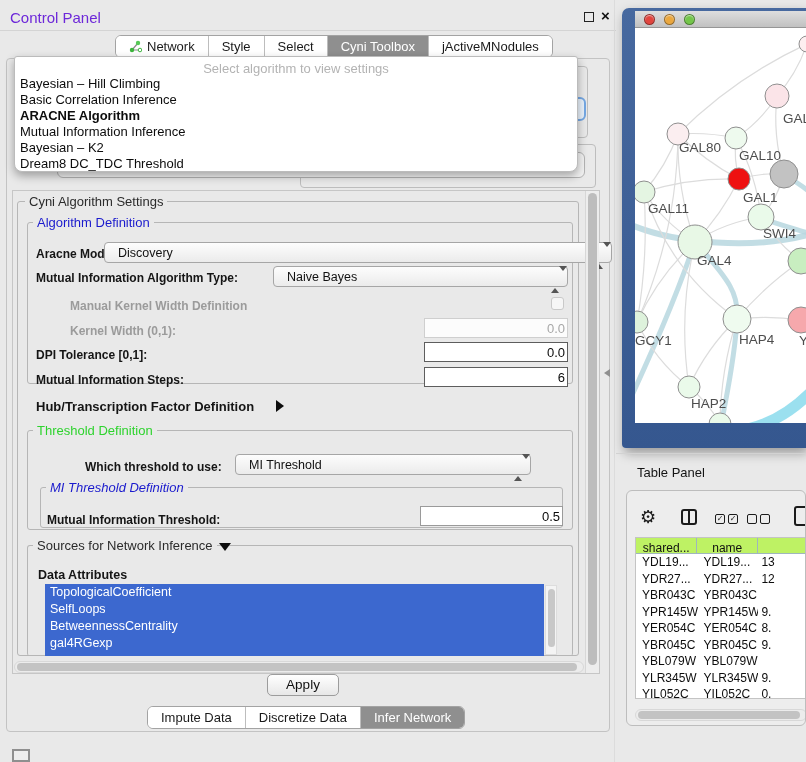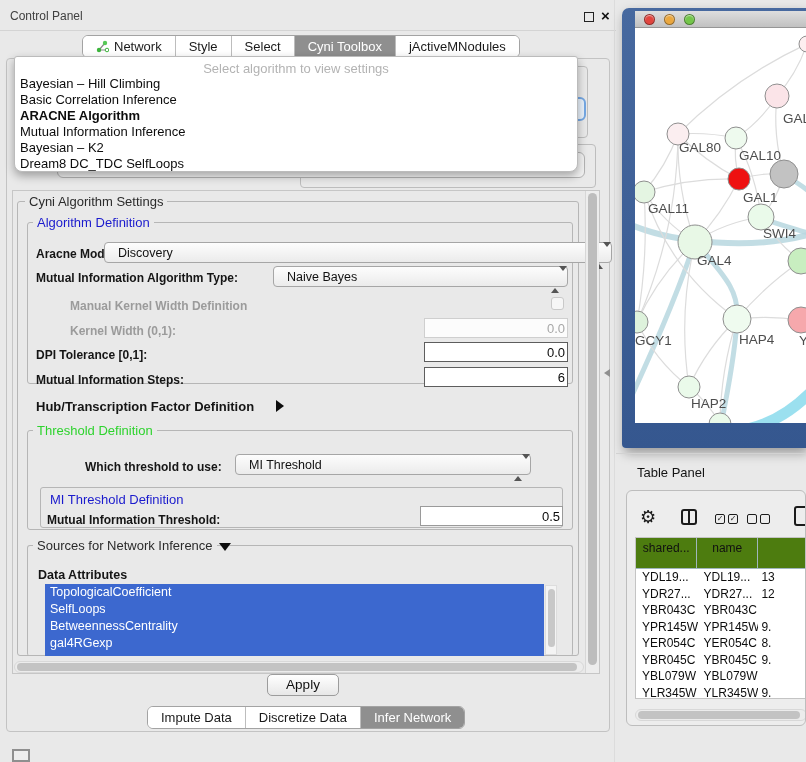--- a/index.html
+++ b/index.html
@@ -8,21 +8,21 @@
     position:relative; overflow:hidden;
     background:#e9e9e9;
     font-family:"Liberation Sans", sans-serif;
     color:#1c1c1c;
     -webkit-font-smoothing:antialiased;
   }
   .abs { position:absolute; }
 
   
   #cp-titlebar { left:0; top:0; width:616px; height:31px; border-bottom:1px solid #d4d4d4; }
-  #cp-title { left:10px; top:9px; font-size:12px; color:#404040; }
+  #cp-title { left:10px; top:9px; font-size:15px; color:#6d28d9; }
   #cp-float { left:584px; top:12px; width:10px; height:10px; border:1.5px solid #222; background:transparent; }
   #cp-close { left:601px; top:7px; font-size:15px; font-weight:800; color:#111; line-height:18px; }
 
   .tabstrip { display:flex; border:1px solid #a3a3a3; border-radius:6px; overflow:hidden; background:#fff; height:23px; }
   .seg { display:flex; align-items:center; gap:5px; padding:0 13px; font-size:13px; color:#1a1a1a;
          border-left:1px solid #bdbdbd; background:#fff; white-space:nowrap; cursor:default; }
   .seg:first-child { border-left:none; }
   .seg.sel { background:#8f8f8f; color:#fff; }
   #main-tabs { left:82px; top:35px; }
   #bottom-tabs { left:147px; top:706px; }
@@ -93,21 +93,21 @@
   #tp-header-label { left:637px; top:465px; font-size:13px; color:#141414; }
   #table-panel { left:626px; top:490px; width:180px; height:236px; border:1px solid #bdbdbd; border-radius:6px;
      background:#ededed; overflow:hidden; }
   #tp-gear { left:13px; top:16px; font-size:18px; color:#1b1b1b; line-height:20px; }
   #tp-columns { left:54px; top:18px; width:16px; height:16px; border:2px solid #1b1b1b; border-radius:3px; }
   #tp-columns div { position:absolute; left:5px; top:0; width:2px; height:12px; background:#1b1b1b; }
   .mini-check { position:absolute; top:23px; width:10px; height:10px; border:1.5px solid #1b1b1b; border-radius:2px;
      font-size:8px; line-height:8px; text-align:center; color:#1b1b1b; }
   #tp-partial-icon { left:167px; top:15px; width:17px; height:20px; border:2px solid #1b1b1b; border-radius:3px; }
   #tbl-wrap { left:8px; top:46px; width:172px; height:162px; background:#fff; border:1px solid #c4c4c4; overflow:hidden; }
-  #tbl-head { display:flex; height:31px; background:#4d7c0f; border-bottom:1px solid #9fb6bd; }
+  #tbl-head { display:flex; height:16px; background:#bef264; border-bottom:1px solid #9fb6bd; }
   .hcell { font-size:12px; color:#111; text-align:center; line-height:21px; border-right:1px solid #9fb6bd; overflow:hidden; white-space:nowrap; }
   .trow { display:flex; height:16.5px; }
   .tcell { font-size:12px; color:#0d0d0d; line-height:16.5px; padding-left:6px; overflow:hidden; white-space:nowrap; }
   #tbl-hscroll { left:8px; top:218px; width:172px; height:12px; }
 
   #bl-icon { left:12px; top:749px; width:18px; height:13px; border:2px solid #8f8f8f; background:#ededed; }
 </style>
 </head>
 <body>
 
@@ -117,21 +117,21 @@
   <div class="abs" id="cp-close">×</div>
 </div>
 
 <div class="abs" id="cp-outer"></div>
 
 <div class="abs frag-group" style="left:300px; top:66px; width:288px; height:72px;"></div>
 <div class="abs frag-group" style="left:300px; top:144px; width:296px; height:44px;"></div>
 <div class="abs" id="frag-combo"></div>
 <div class="abs" id="frag-stub"></div>
 
-<div class="abs tabstrip" id="main-tabs" style="z-index:20;">
+<div class="abs tabstrip" id="main-tabs" style="z-index:20;margin-left:33px;">
     <div class="seg">
       <svg width="13" height="13" viewBox="0 0 13 13">
         <line x1="3" y1="10" x2="9" y2="3" stroke="#8a8a8a" stroke-width="1.2"></line>
         <line x1="3" y1="10" x2="11" y2="10" stroke="#8a8a8a" stroke-width="1.2"></line>
         <circle cx="3" cy="10" r="2.2" fill="#3db53d"></circle>
         <circle cx="9" cy="3" r="2.2" fill="#57c957"></circle>
         <circle cx="11" cy="10" r="1.8" fill="#fff" stroke="#3db53d"></circle>
       </svg>
       <span>Network</span>
     </div>
@@ -150,21 +150,21 @@
   </div>
 
 <div class="abs" id="algo-popup">
   <div id="algo-prompt">Select algorithm to view settings</div>
   <div id="algo-list">
       <div class="algo-item">Bayesian – Hill Climbing</div>
       <div class="algo-item">Basic Correlation Inference</div>
       <div class="algo-item sel">ARACNE Algorithm</div>
       <div class="algo-item">Mutual Information Inference</div>
       <div class="algo-item">Bayesian – K2</div>
-      <div class="algo-item">Dream8 DC_TDC SelfLoops</div>
+      <div class="algo-item">Dream8 DC_TDC Threshold</div>
     </div>
 </div>
 
 <div class="abs" id="scrollpane"></div>
 
 <div class="abs groupbox" style="left:17px; top:201px; width:562px; height:455px;"></div>
 <div class="grouptitle" style="left:25px; top:194px;">Cyni Algorithm Settings</div>
 
 <div class="abs groupbox" style="left:27px; top:222px; width:546px; height:162px;"></div>
 <div class="grouptitle blue" style="left:33px; top:215px;">Algorithm Definition</div>
@@ -199,21 +199,21 @@
 <div class="abs groupbox" style="left:27px; top:430px; width:546px; height:100px;"></div>
 <div class="grouptitle green" style="left:33px; top:423px;">Threshold Definition</div>
 
 <div class="abs flabel" style="left:85px; top:460px;">Which threshold to use:</div>
 <div class="abs combo" style="left:235px; top:454px; width:296px;">
   <span class="cval">MI Threshold</span>
   <span class="stepper"><span class="up"></span><span class="dn"></span></span>
 </div>
 
 <div class="abs groupbox" style="left:40px; top:487px; width:523px; height:41px;"></div>
-<div class="grouptitle blue" style="left:46px; top:492px;">MI Threshold Definition</div>
+<div class="grouptitle blue" style="left:46px; top:480px;font-style:italic;">MI Threshold Definition</div>
 <div class="abs flabel" style="left:47px; top:513px;">Mutual Information Threshold:</div>
 <div class="abs tfield" style="left:420px; top:506px; width:143px; border-color:#9a9a9a;">0.5</div>
 
 <div class="abs groupbox" style="left:27px; top:545px; width:546px; height:111px; border-bottom:none;"></div>
 <div class="grouptitle" style="left:33px; top:538px;">Sources for Network Inference</div>
 <span class="abs tri-down" style="left:219px; top:543px;"></span>
 <div class="abs flabel" style="left:38px; top:568px; font-size:12.5px;">Data Attributes</div>
 <div class="abs" id="attr-list" style="left: 45px; top: 584px; width: 499px; height: 72px; background: rgb(60, 104, 207);">
     <div class="attr-item">TopologicalCoefficient</div>
     <div class="attr-item">SelfLoops</div>

